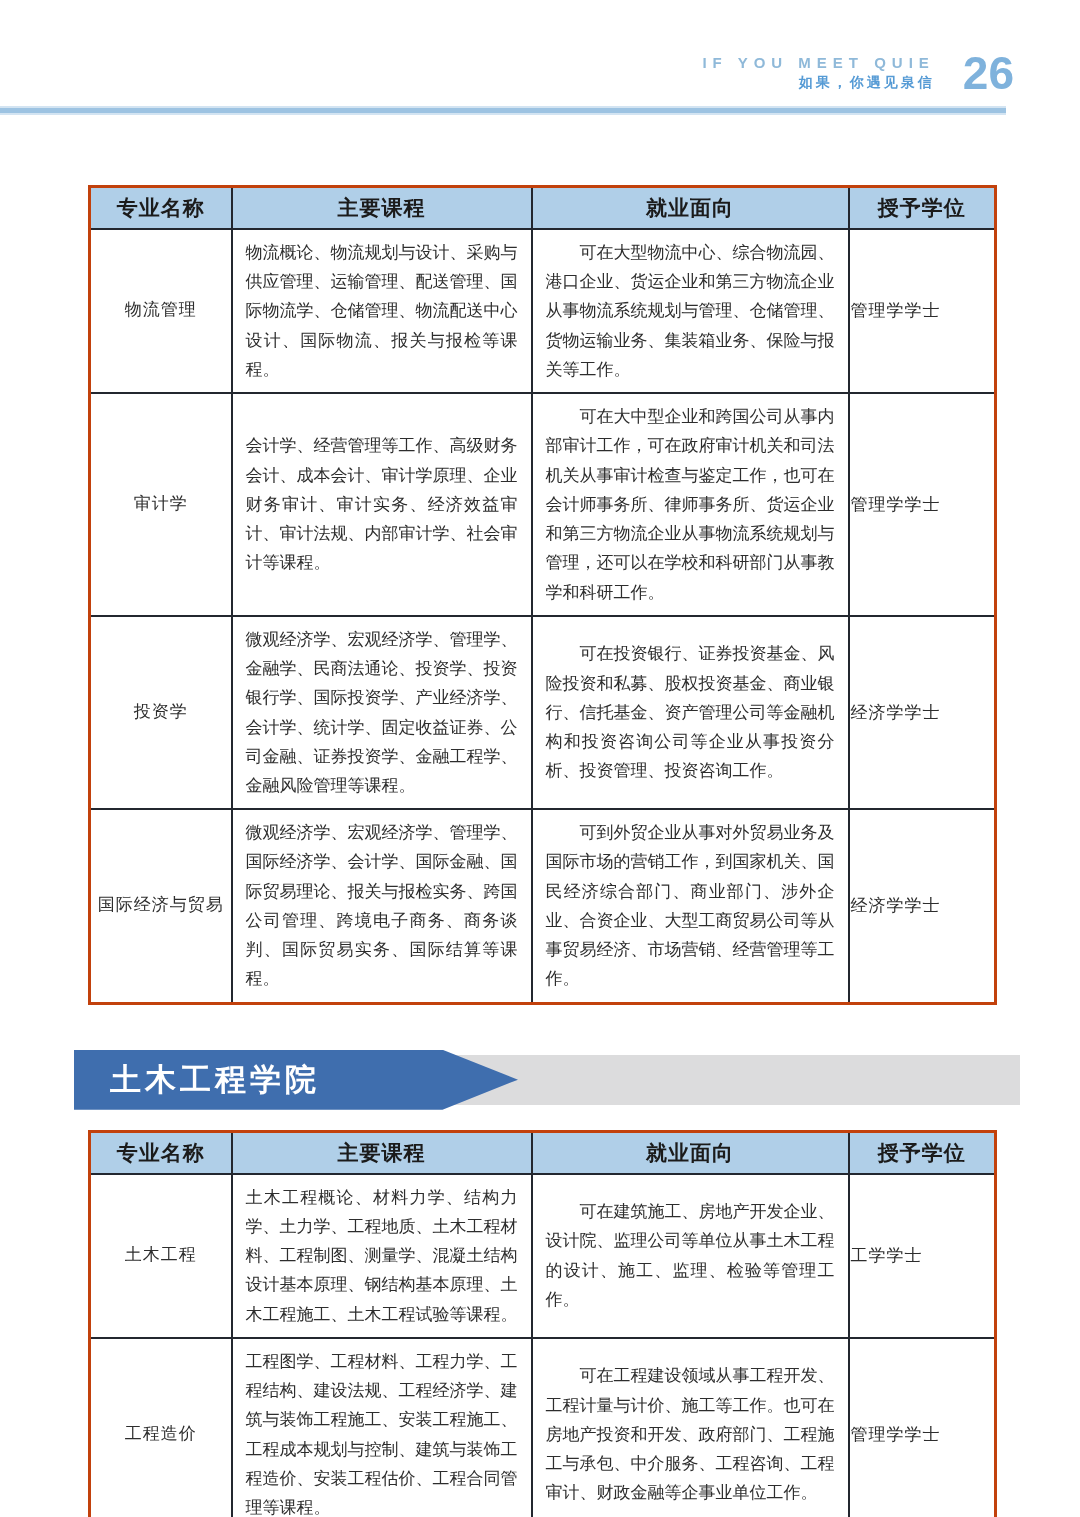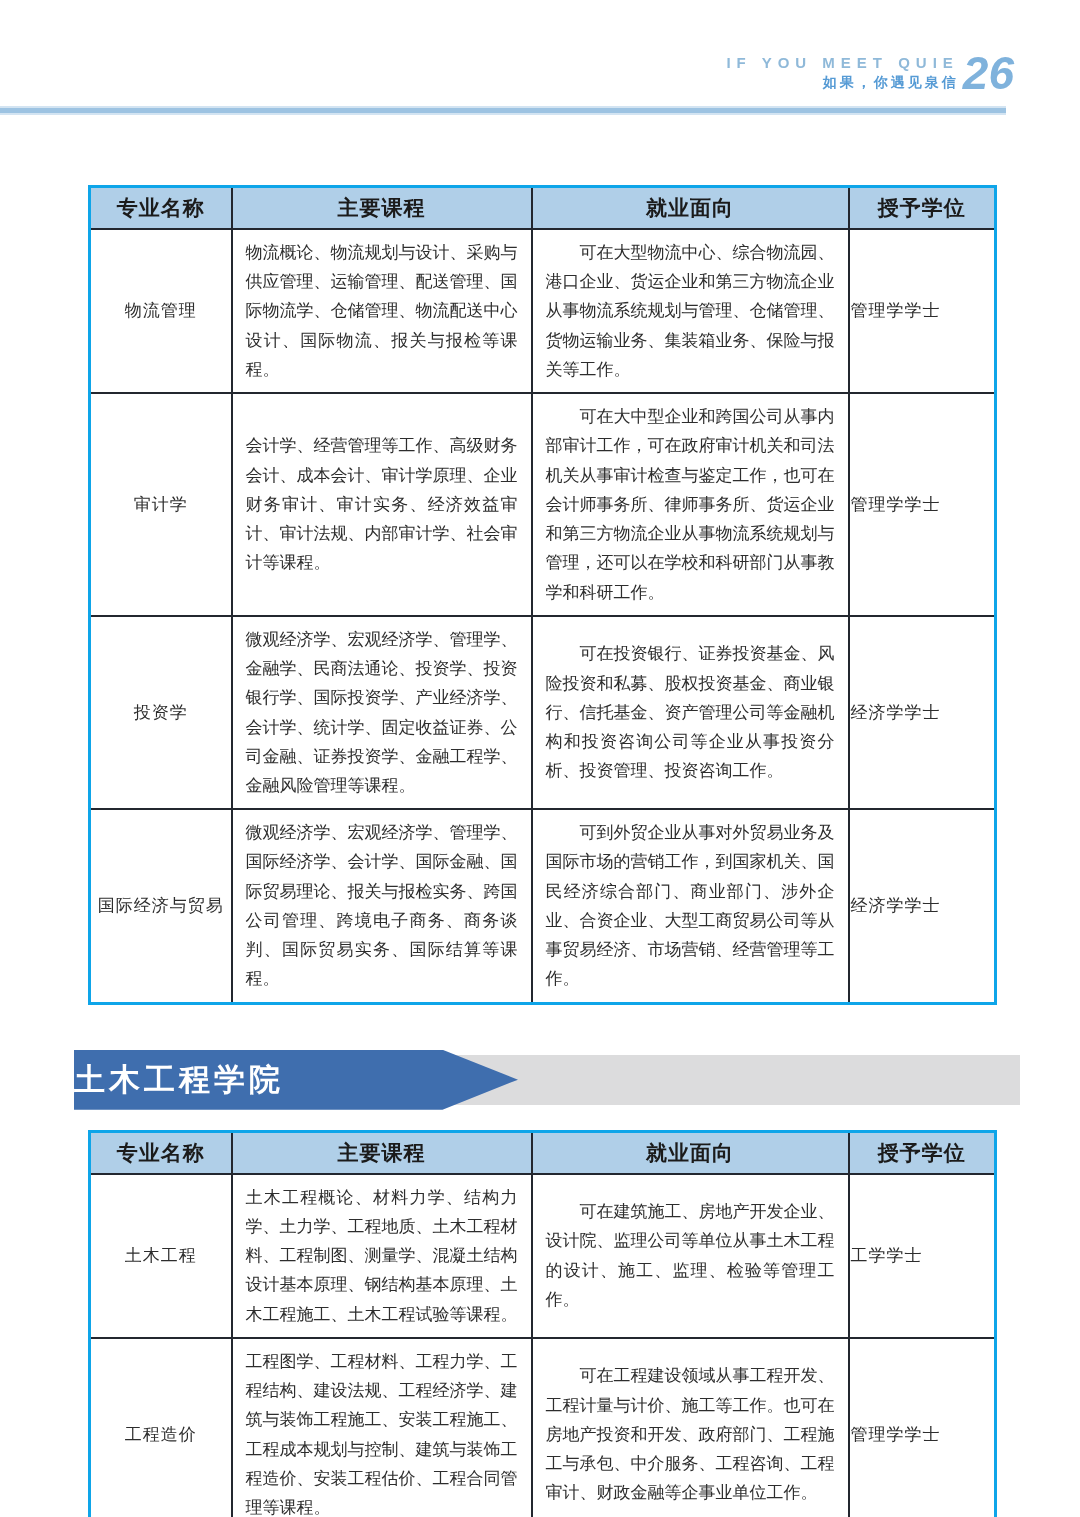--- a/index.html
+++ b/index.html
@@ -8,50 +8,50 @@
     background:#ffffff;
     font-family:"Liberation Serif","DejaVu Serif",serif;
     color:#2d2d2d;
     position:relative;
     overflow:hidden;
   }
 
   
   .page-header {
     position:absolute; top:50px; right:66px;
-    display:flex; align-items:center; gap:4px;
+    display:flex; align-items:center; gap:28px;
     font-family:"Liberation Sans","DejaVu Sans",sans-serif;
     justify-content:flex-end;
   }
   .slogan { text-align:right; }
   .slogan-en { color:#8fb9d9; font-size:15px; font-weight:bold; letter-spacing:6px; white-space:nowrap; }
   .slogan-zh { color:#569bd5; font-size:14px; font-weight:bold; letter-spacing:3px; margin-top:3px; white-space:nowrap; }
-  .page-num { color:#7fb2dc; font-size:46px; font-weight:bold; line-height:1;font-style:italic; }
+  .page-num { color:#7fb2dc; font-size:46px; font-weight:bold; line-height:1; }
 
   .top-rule {
     position:absolute; top:106px; left:0;
     width:1006px; height:5px;
     background:#9dc3e2;
     border-top:2px solid #d3e4f2;
     border-bottom:2px solid #d3e4f2;
   }
 
   
   .content { position:absolute; top:185px; left:88px; width:906px; }
 
-  table { border-collapse:collapse; width:906px; table-layout:fixed; border:3px solid #0ea5e9;padding-left:32px; }
+  table { border-collapse:collapse; width:906px; table-layout:fixed; border:3px solid #c2410c;padding-left:32px; }
   th, td { border:2px solid #23272f; }
   th {
     background:#b0cfe8;
     font-family:"Liberation Sans","DejaVu Sans",sans-serif;
     font-size:21px; font-weight:bold; color:#1b1b1b;
     height:38px; letter-spacing:1px;
   }
   td { font-size:17px; line-height:1.72; vertical-align:middle; }
-  td.major  { text-align:center; letter-spacing:1px; }
+  td.major  { text-align:center; letter-spacing:1px;font-family:Liberation Mono, monospace; }
   td.courses { padding:8px 13px; text-align:justify;margin-top:44px; }
   td.employment { padding:8px 13px; text-align:justify; text-indent:2em; }
   td.degree { text-align:left; letter-spacing:1px;border-radius:16px; }
 
   tr.h133 { height:133px; }
   tr.h185 { height:185px; }
   tr.h165 { height:165px; }
   tr.h150 { height:150px; }
   tr.h135 { height:135px; }
 
@@ -61,21 +61,21 @@
     position:absolute; left:16px; top:5px;
     width:930px; height:50px;
     background:#dcdcdd;
   }
   .banner-blue {
     position:absolute; left:0; top:0;
     width:444px; height:60px;
     background:#3f6eae;
     clip-path:polygon(0 0, 83% 0, 100% 50%, 83% 100%, 0 100%);
     display:flex; align-items:center;
-    box-sizing:border-box;
+    padding-left:36px; box-sizing:border-box;
   }
   .banner-title {
     color:#ffffff;
     font-family:"Liberation Sans","DejaVu Sans",sans-serif;
     font-size:31px; font-weight:bold; letter-spacing:4px;
     white-space:nowrap;
   }
 </style>
 </head>
 <body>

